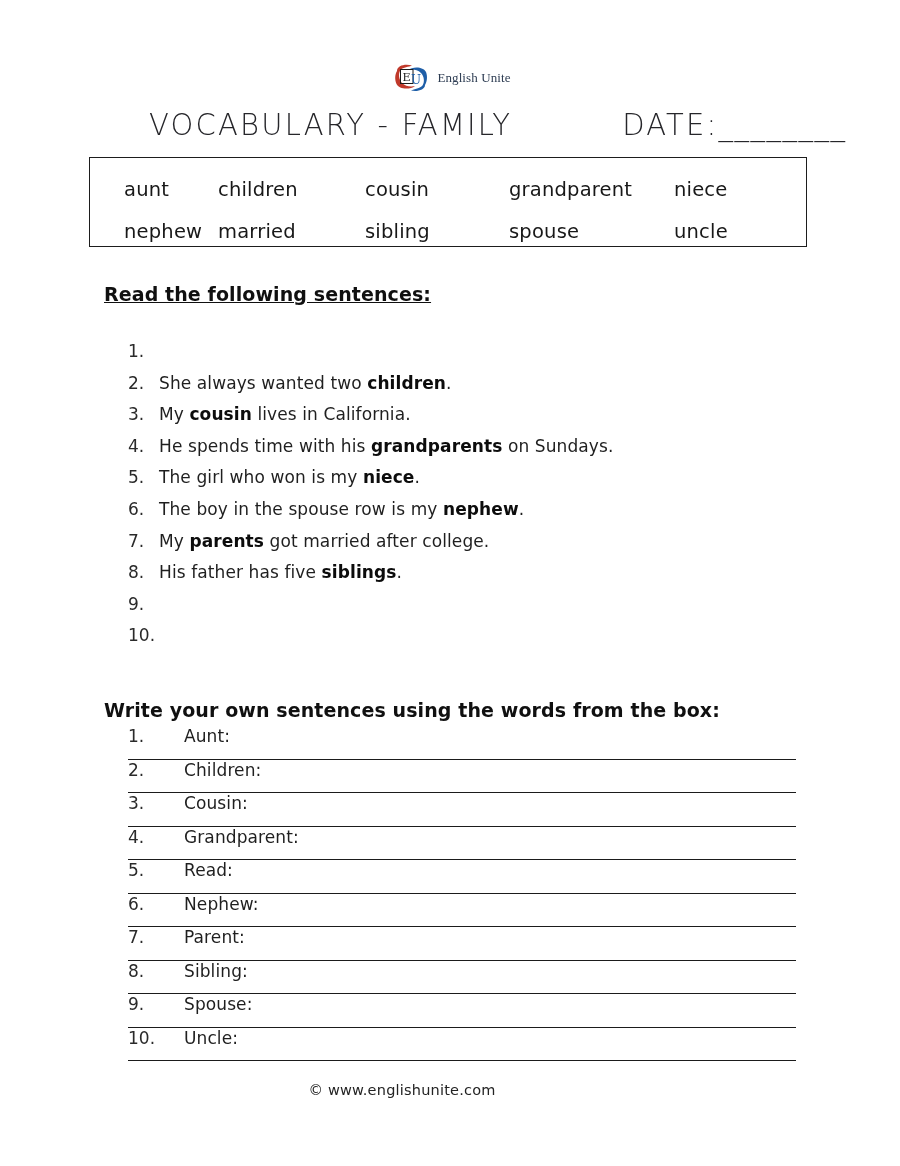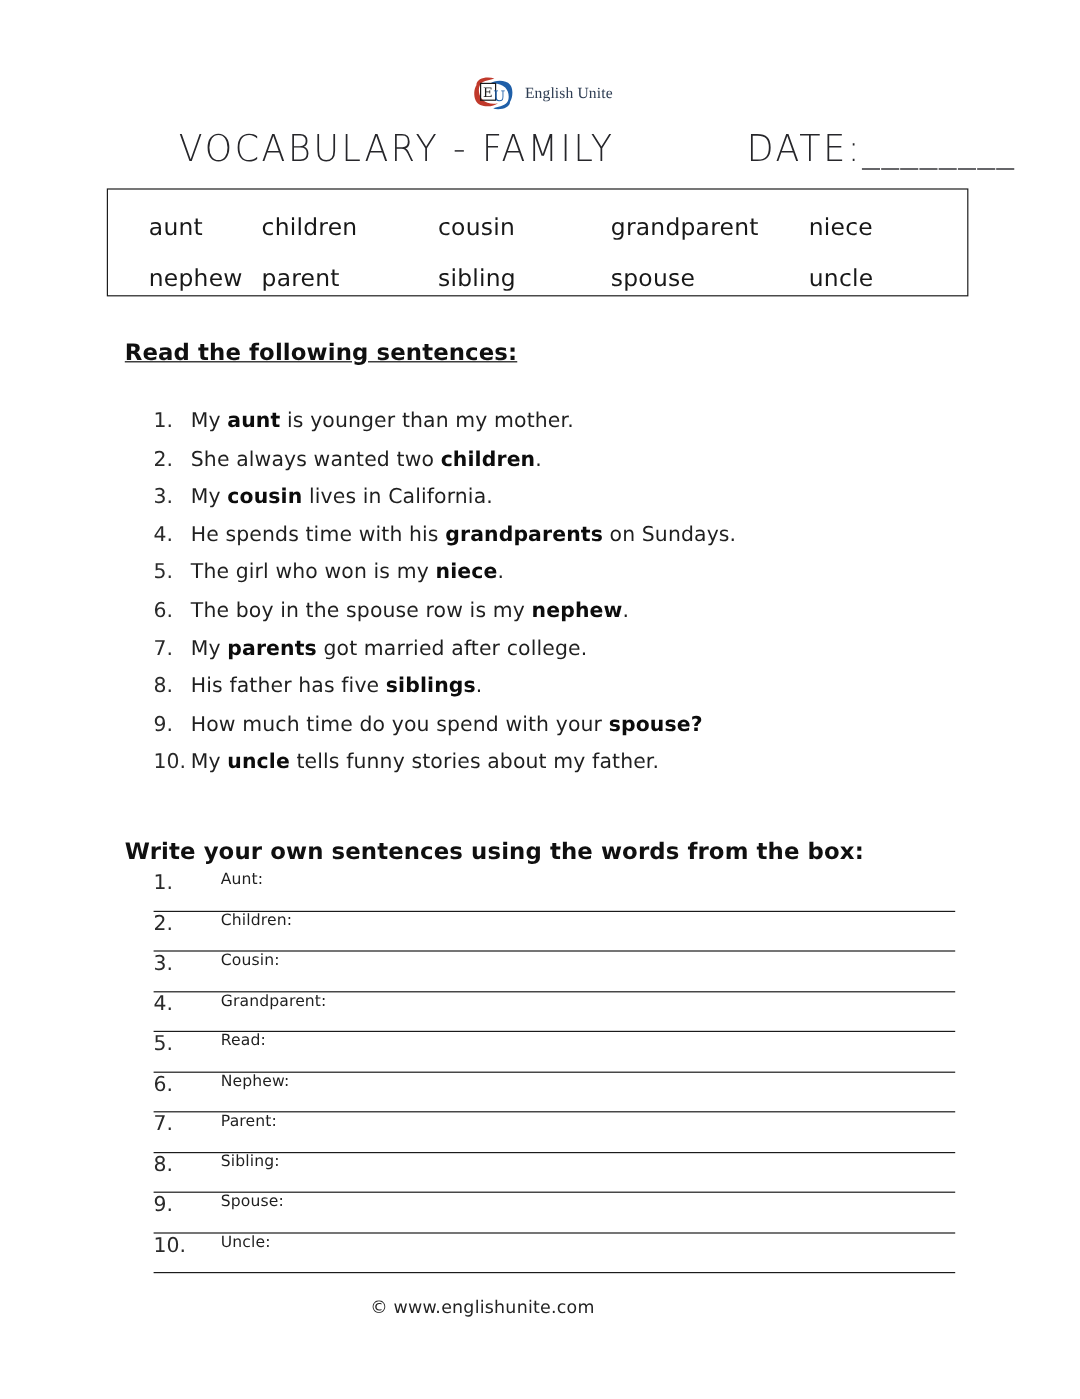--- a/index.html
+++ b/index.html
@@ -172,21 +172,21 @@
   }
   .write-num {
     width: 56px;
     flex: 0 0 56px;
     font-family: "DejaVu Sans", sans-serif;
     font-size: 17px;
     color: #2a2a2a;
   }
   .write-word {
     font-family: "DejaVu Sans", sans-serif;
-    font-size: 13px;
+    font-size: 17px;
     color: #1f1f1f;
     letter-spacing: 0.1px;
   }
 
   
   .footer {
     position: absolute;
     top: 1082px;
     left: 0;
     width: 804px;
@@ -223,33 +223,32 @@
   <div class="word-box">
     <div class="word-row">
       <span class="word-cell wc1">aunt</span>
       <span class="word-cell wc2">children</span>
       <span class="word-cell wc3">cousin</span>
       <span class="word-cell wc4">grandparent</span>
       <span class="word-cell wc5">niece</span>
     </div>
     <div class="word-row">
       <span class="word-cell wc1">nephew</span>
-      <span class="word-cell wc2">parent</span>
+      <span class="word-cell wc2">married</span>
       <span class="word-cell wc3">sibling</span>
       <span class="word-cell wc4">spouse</span>
       <span class="word-cell wc5">uncle</span>
     </div>
   </div>
 
   <div class="section-heading" id="heading-read">Read the following sentences:</div>
 
   <div class="sentence-list" id="sentence-list">
       <div class="sentence-item">
         <span class="sentence-num">1.</span>
-        <span class="sentence-text"><span>My </span><b>aunt</b><span> is younger than my mother.</span></span>
       </div>
       <div class="sentence-item">
         <span class="sentence-num">2.</span>
         <span class="sentence-text"><span>She always wanted two </span><b>children</b><span>.</span></span>
       </div>
       <div class="sentence-item">
         <span class="sentence-num">3.</span>
         <span class="sentence-text"><span>My </span><b>cousin</b><span> lives in California.</span></span>
       </div>
       <div class="sentence-item">
@@ -267,25 +266,23 @@
       <div class="sentence-item">
         <span class="sentence-num">7.</span>
         <span class="sentence-text"><span>My </span><b>parents</b><span> got married after college.</span></span>
       </div>
       <div class="sentence-item">
         <span class="sentence-num">8.</span>
         <span class="sentence-text"><span>His father has five </span><b>siblings</b><span>.</span></span>
       </div>
       <div class="sentence-item">
         <span class="sentence-num">9.</span>
-        <span class="sentence-text"><span>How much time do you spend with your </span><b>spouse?</b><span></span></span>
       </div>
       <div class="sentence-item">
         <span class="sentence-num">10.</span>
-        <span class="sentence-text"><span>My </span><b>uncle</b><span> tells funny stories about my father.</span></span>
       </div>
     </div>
 
   <div class="section-heading" id="heading-write">Write your own sentences using the words from the box:</div>
 
   <div class="write-list" id="write-list">
       <div class="write-item">
         <span class="write-num">1.</span>
         <span class="write-word">Aunt:</span>
       </div>

